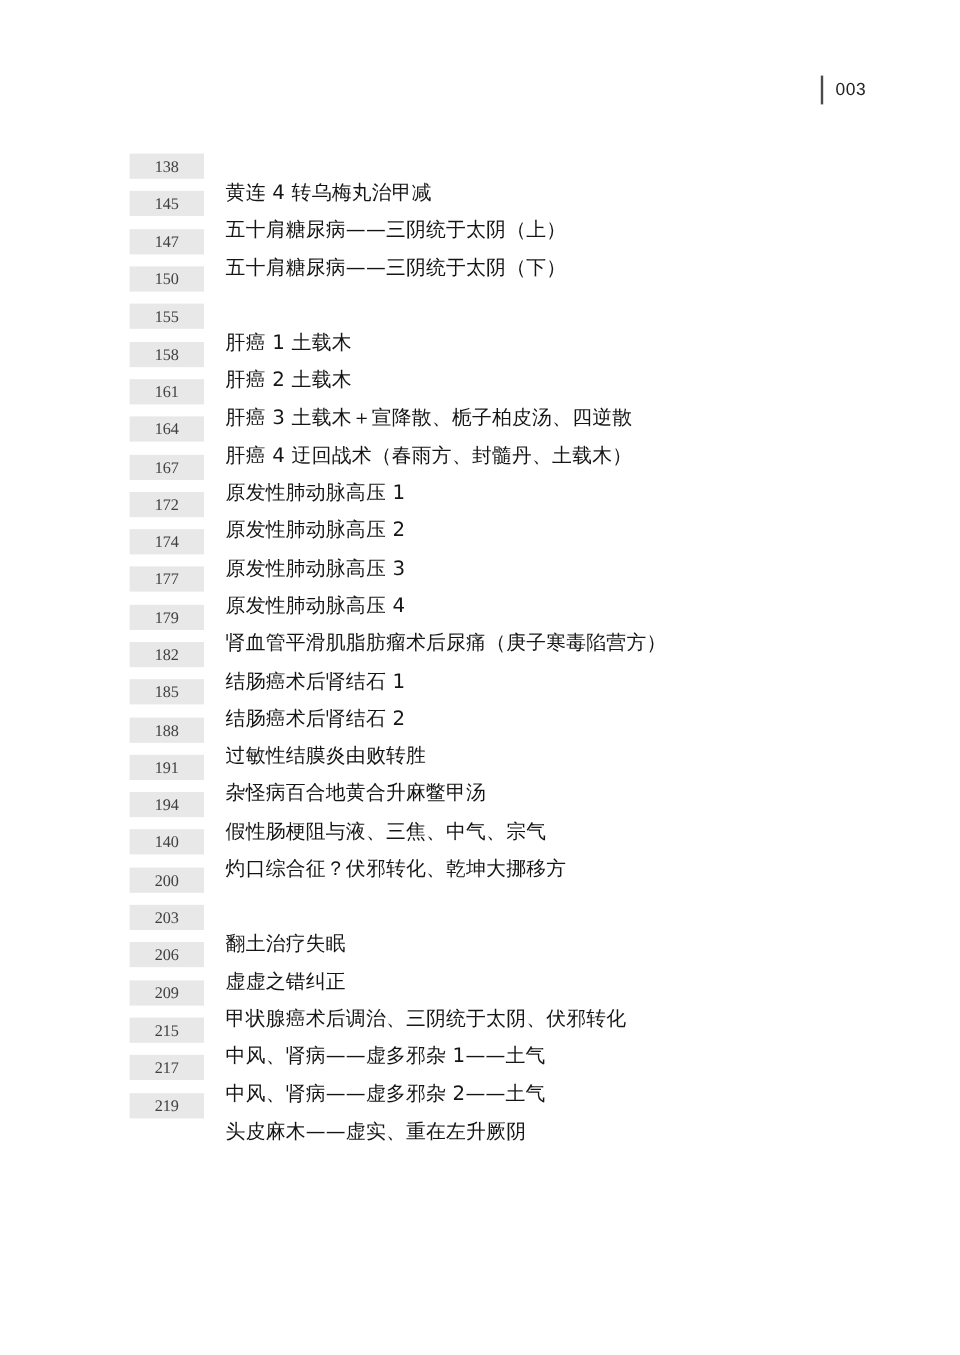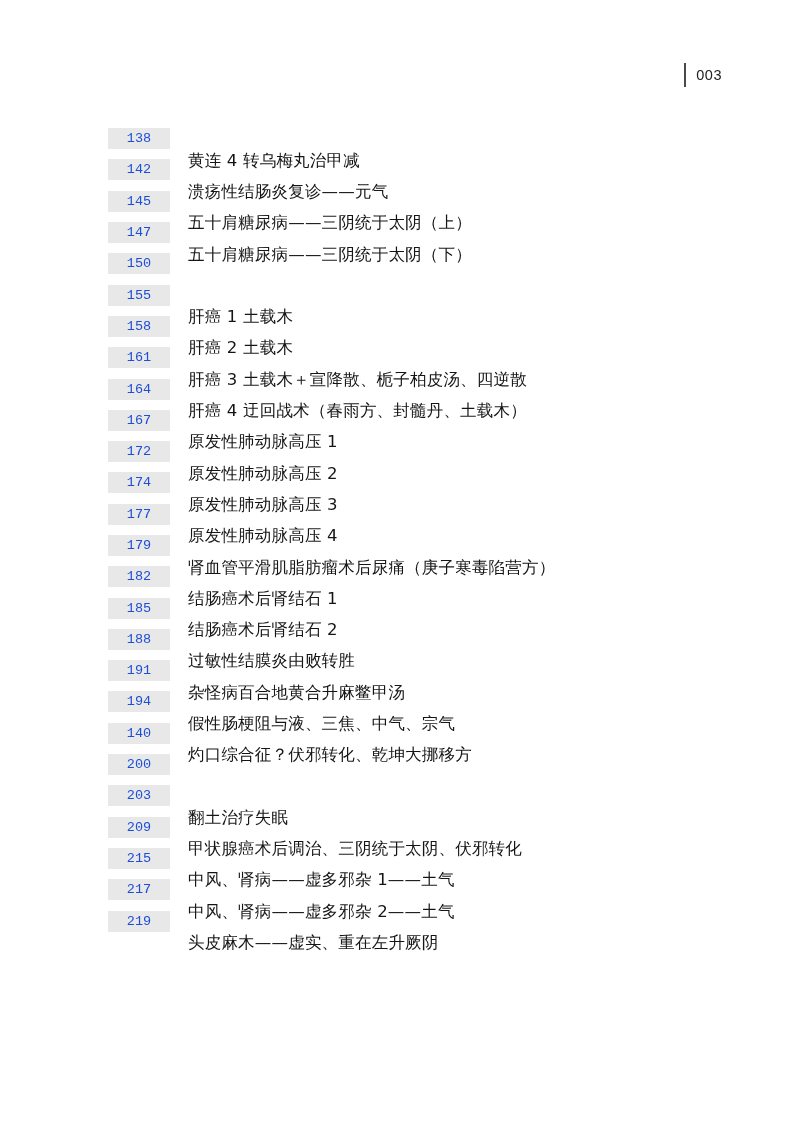--- a/index.html
+++ b/index.html
@@ -55,26 +55,26 @@
   }
   .toc-row {
     display: flex;
     align-items: center;
     height: 31.3px;
   }
   .toc-num {
     width: 62px;
     flex: 0 0 62px;
     background: #e8e8e8;
-    color: #1d4ed8;
+    color: #404040;
     font-size: 13.5px;
     text-align: center;
     line-height: 21px;
     height: 21px;
-    font-family: Liberation Mono, monospace;
+    font-family: Liberation Serif, serif;
   }
   .toc-title {
     margin-left: 18px;
     font-size: 16.5px;
     color: #151515;
     white-space: nowrap;
     font-family: "DejaVu Sans", "Liberation Sans", sans-serif;
     letter-spacing: 0.2px;
     margin-top: 44px;
   }
@@ -86,24 +86,20 @@
 
   <div class="page-header">
     <div class="rule"></div>
     <div class="folio">003</div>
   </div>
 
   <div class="toc" id="toc-list">
       <div class="toc-row">
         <div class="toc-num">138</div>
         <div class="toc-title">黄连 4 转乌梅丸治甲减</div>
-      </div>
-      <div class="toc-row">
-        <div class="toc-num">142</div>
-        <div class="toc-title">溃疡性结肠炎复诊——元气</div>
       </div>
       <div class="toc-row">
         <div class="toc-num">145</div>
         <div class="toc-title">五十肩糖尿病——三阴统于太阴（上）</div>
       </div>
       <div class="toc-row">
         <div class="toc-num">147</div>
         <div class="toc-title">五十肩糖尿病——三阴统于太阴（下）</div>
       </div>
       <div class="toc-row">
@@ -170,20 +166,24 @@
         <div class="toc-title">灼口综合征？伏邪转化、乾坤大挪移方</div>
       </div>
       <div class="toc-row">
         <div class="toc-num">200</div>
       </div>
       <div class="toc-row">
         <div class="toc-num">203</div>
         <div class="toc-title">翻土治疗失眠</div>
       </div>
       <div class="toc-row">
+        <div class="toc-num">206</div>
+        <div class="toc-title">虚虚之错纠正</div>
+      </div>
+      <div class="toc-row">
         <div class="toc-num">209</div>
         <div class="toc-title">甲状腺癌术后调治、三阴统于太阴、伏邪转化</div>
       </div>
       <div class="toc-row">
         <div class="toc-num">215</div>
         <div class="toc-title">中风、肾病——虚多邪杂 1——土气</div>
       </div>
       <div class="toc-row">
         <div class="toc-num">217</div>
         <div class="toc-title">中风、肾病——虚多邪杂 2——土气</div>

